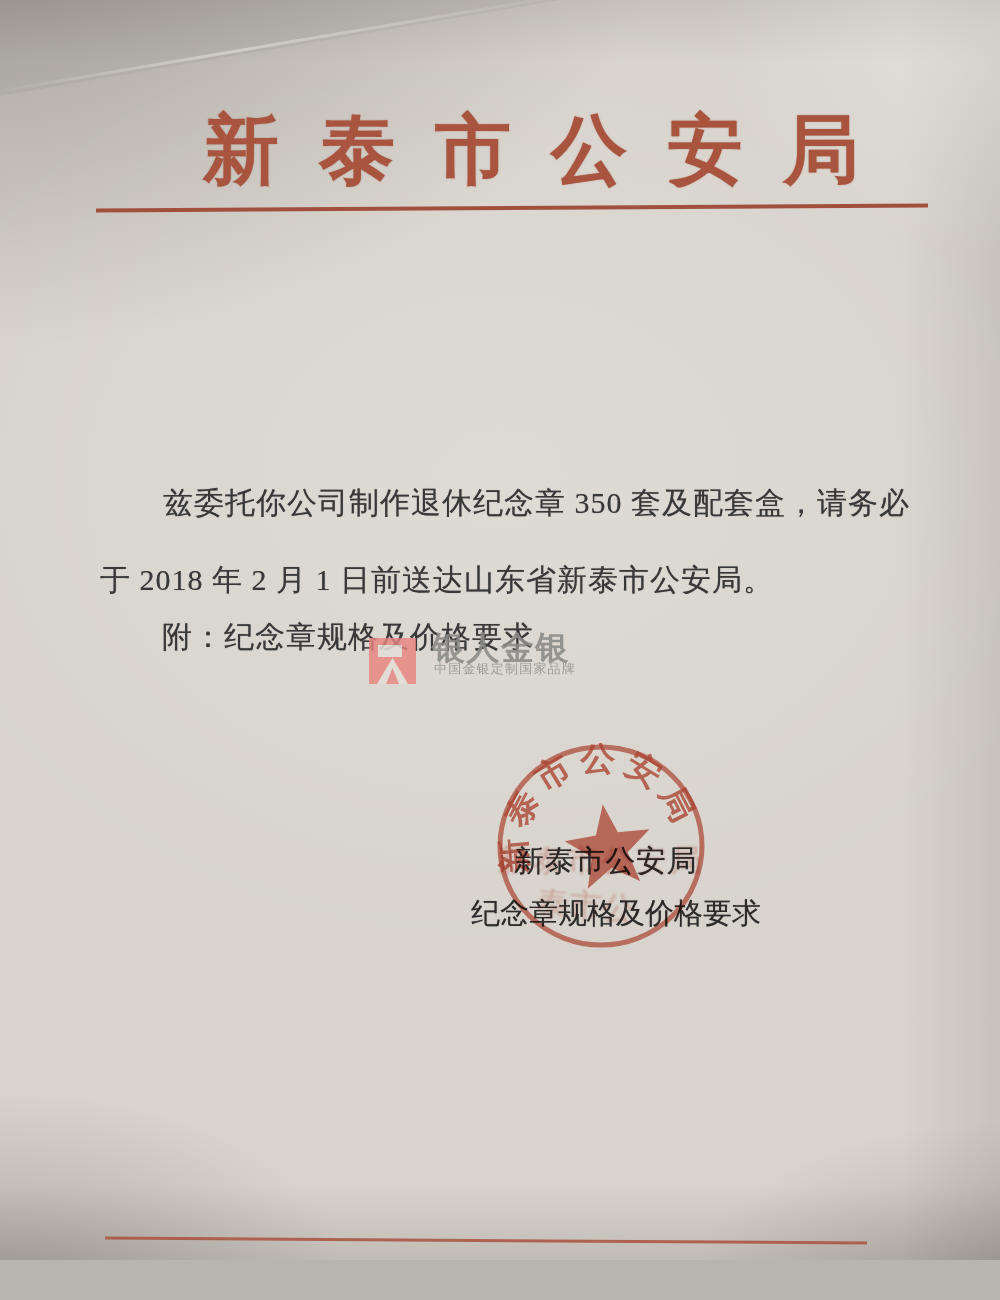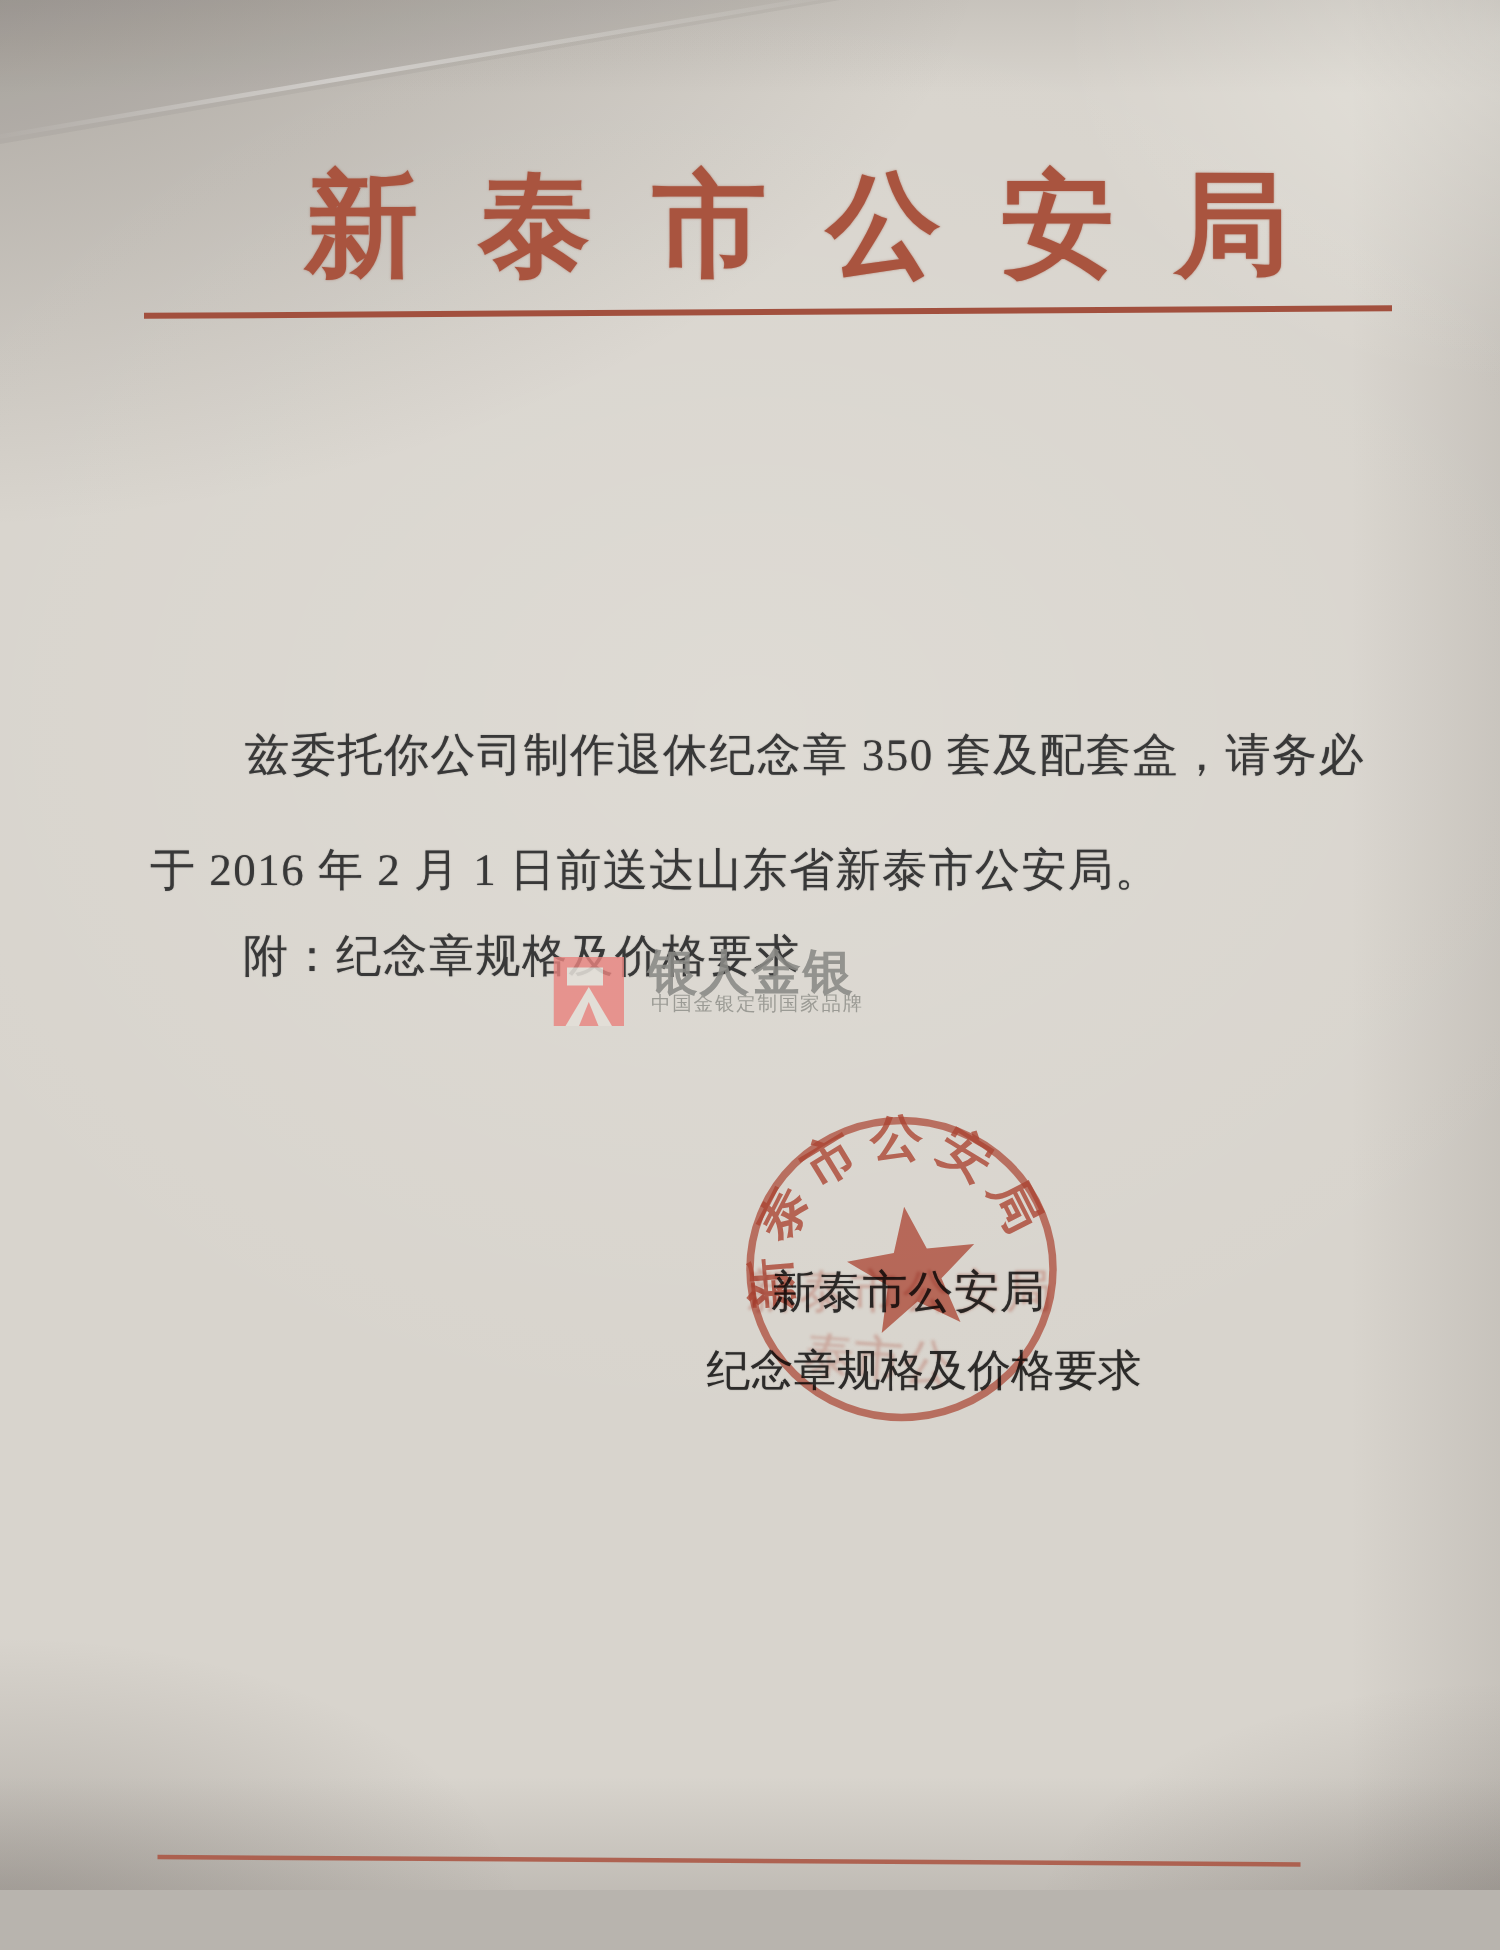--- a/index.html
+++ b/index.html
@@ -80,21 +80,21 @@
 <div class="page">
 
   <div class="crease-shadow"></div>
   <div class="crease"></div>
 
   <h1 class="letterhead">新泰市公安局</h1>
   <div class="rule rule-top"></div>
 
 
   <div class="body-line para-1">兹委托你公司制作退休纪念章 350 套及配套盒，请务必</div>
-  <div class="body-line para-2">于 2016 年 2 月 1 日前送达山东省新泰市公安局。</div>
+  <div class="body-line para-2">于 2018 年 2 月 1 日前送达山东省新泰市公安局。</div>
   <div class="body-line attachment">附：纪念章规格及价格要求</div>
 
   <svg class="seal" width="214" height="210" viewBox="0 0 214 210">
     <defs>
       <path id="sealArc" d="M 35.6 130 A 76 76 0 1 1 182.7 97.4" fill="none"></path>
     </defs>
     <ellipse cx="107" cy="104" rx="101" ry="99" fill="none" stroke-width="5" opacity="0.70" stroke="#c8503c"></ellipse>
     <polygon opacity="0.75" transform="rotate(-8 115 107)" points="115,62 126.1,91.7 157.8,93.1 133,112.8 141.5,143.4 115,125.9 88.5,143.4 97,112.8 72.2,93.1 103.9,91.7" fill="#c8503c"></polygon>
     <text font-size="33" font-weight="700" letter-spacing="6" opacity="0.78" font-family="Liberation Serif, DejaVu Serif, serif" fill="#c8503c">
       <textPath href="#sealArc" textLength="250" lengthAdjust="spacingAndGlyphs">新泰市公安局</textPath>

